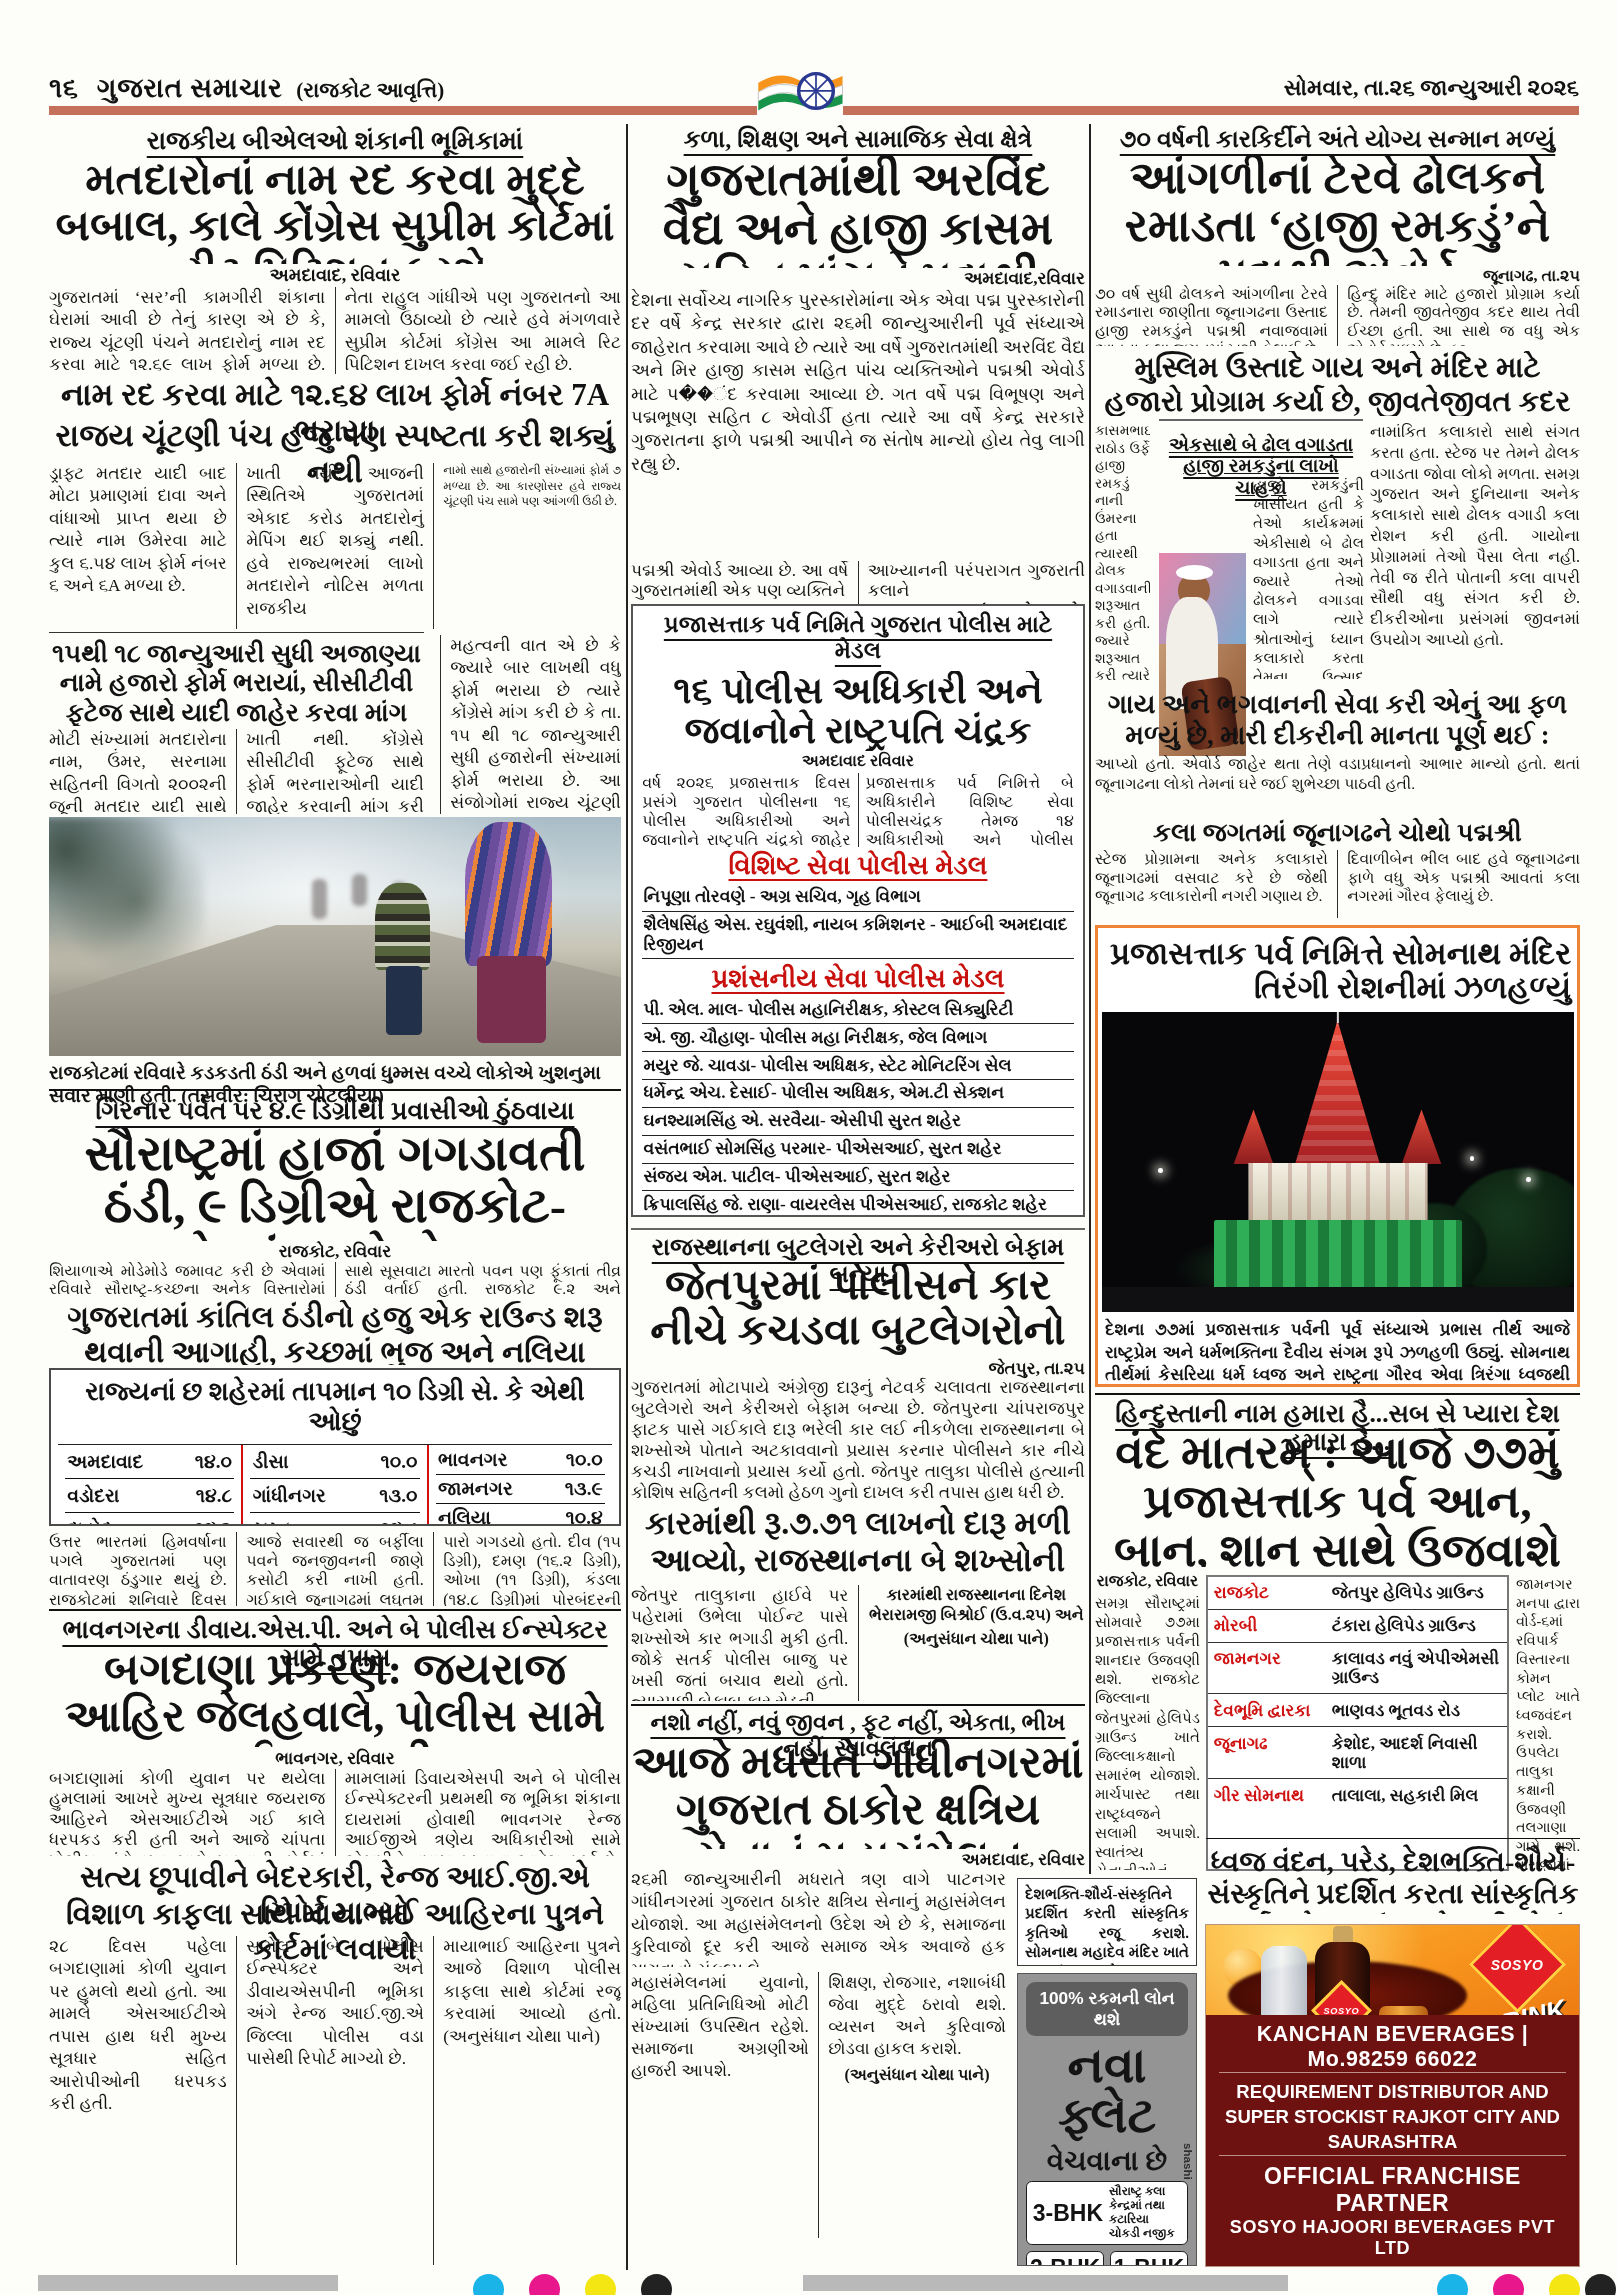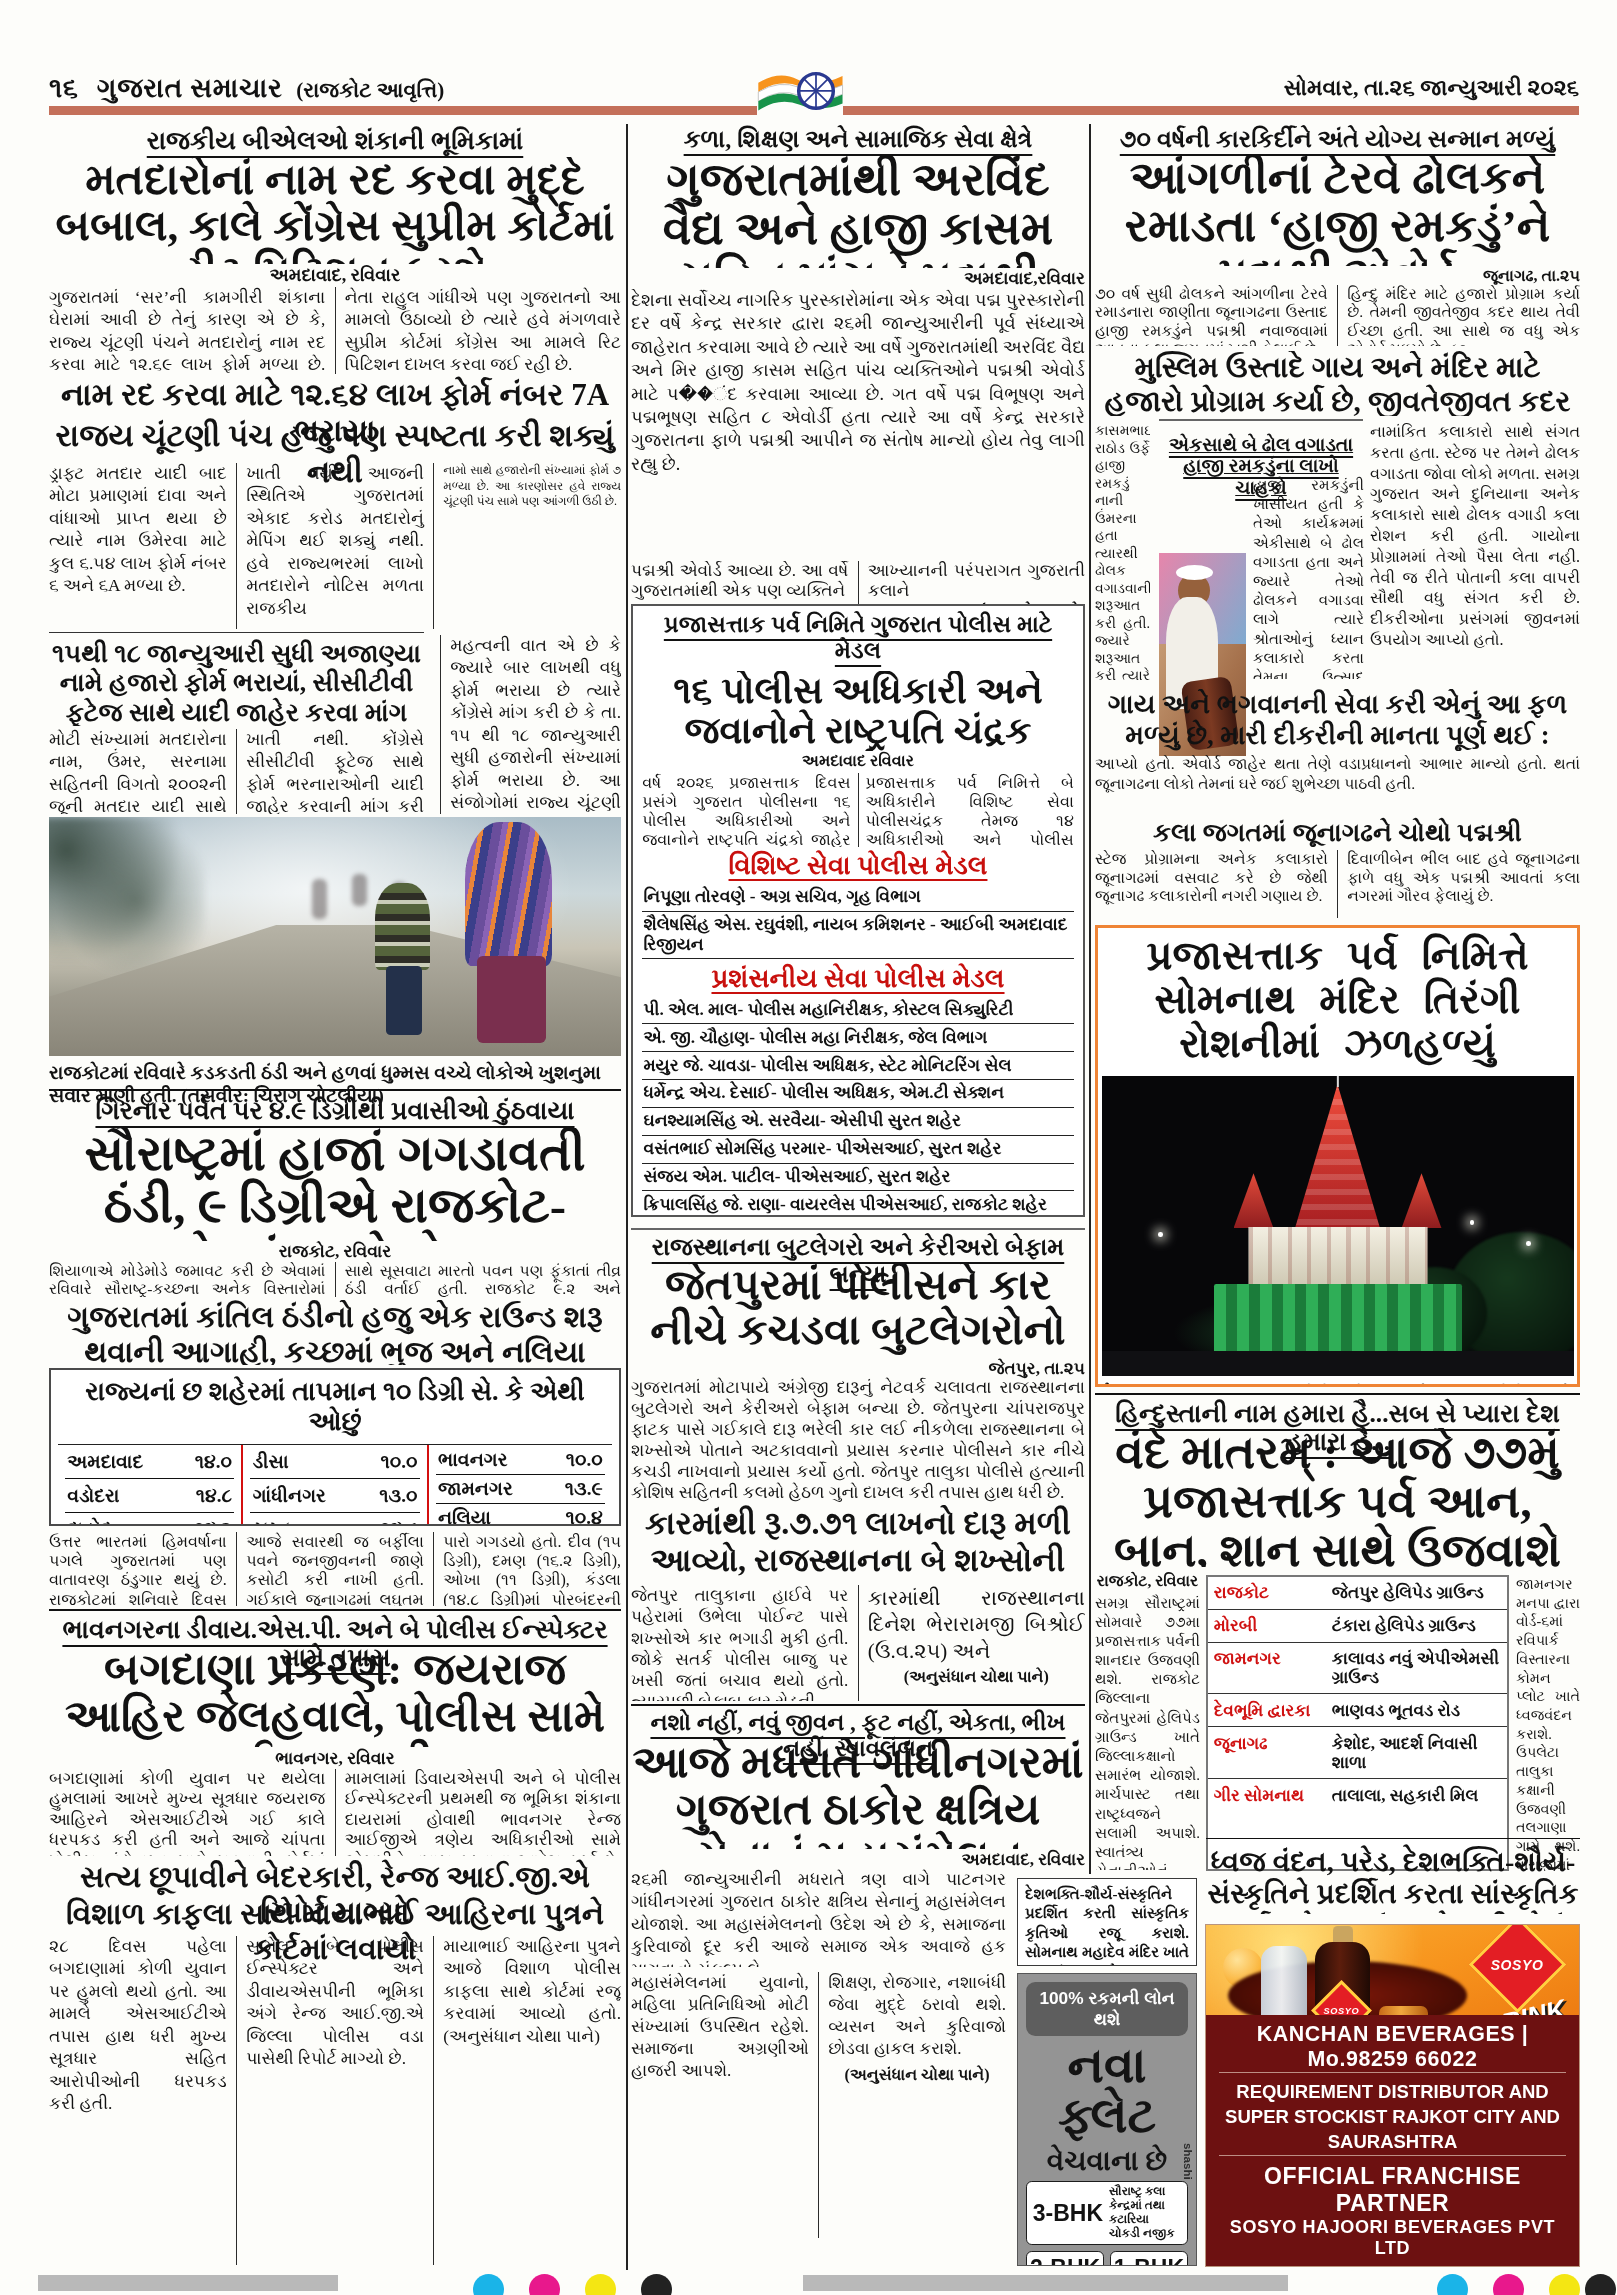--- a/index.html
+++ b/index.html
@@ -72,21 +72,21 @@
   
   .dh { background:linear-gradient(120deg,#d8b28a,#a5714c 70%,#8a5a3c); overflow:hidden; position:relative; }
   .dh-drape { position:absolute; top:0; left:0; width:100%; height:45%; background:linear-gradient(120deg,rgba(233,126,177,.85),rgba(120,180,230,.85)); }
   .dh-man { position:absolute; left:8%; top:22%; width:60%; height:55%; background:#f2efe8; border-radius:40% 40% 10% 10%; }
   .dh-head { position:absolute; left:22%; top:10%; width:32px; height:35px; background:#96613c; border-radius:50%; }
   .dh-cap { position:absolute; left:20%; top:6%; width:37px; height:15px; background:#fff; border-radius:50%; }
   .dh-dholak { position:absolute; left:30%; bottom:4%; width:58%; height:34%; background:linear-gradient(90deg,#4a1f14,#7c3a22 50%,#3c1810); border-radius:10.4px; transform:rotate(-8deg); }
 
   
   .som-wrap { border:3.5px solid #ef8435; background:#fff; padding:3.5px; overflow:hidden; }
-  .som-head { font-size:40px; font-weight:bold; text-align:center; line-height:1.1; padding:5.8px 2.3px 7px;font-family:Liberation Mono, monospace; }
+  .som-head { font-size:31px; font-weight:bold; text-align:right; line-height:1.1; padding:5.8px 2.3px 7px; }
   .som { position:relative; background:#070709; overflow:hidden; }
   .som-glow { position:absolute; bottom:0; left:15%; width:70%; height:87px; background:radial-gradient(ellipse at center,rgba(60,190,90,.5),transparent 70%); }
   .som-base { position:absolute; bottom:23px; left:50%; transform:translateX(-50%); width:248px; height:69px; background:repeating-linear-gradient(90deg,#2fae57 0 11.6px,#1b7c3a 11.6px 23px); border-radius:2.3px; }
   .som-mid { position:absolute; bottom:91px; left:50%; transform:translateX(-50%); width:179px; height:58px; background:linear-gradient(#f3efe2,#cfc9b4); }
   .som-mid:after { content:""; position:absolute; inset:0; background:repeating-linear-gradient(90deg,rgba(140,70,60,.28) 0 4px,transparent 4px 19.6px); }
   .som-shikhara { position:absolute; bottom:148px; left:50%; transform:translateX(-50%); width:133px; height:144px; background:linear-gradient(#ef4d3c,#a81f22); clip-path:polygon(50% 0,82% 100%,18% 100%); }
   .som-shikhara:after { content:""; position:absolute; inset:0; background:repeating-linear-gradient(180deg,rgba(255,255,255,.16) 0 5.8px,transparent 5.8px 15px); clip-path:polygon(50% 0,82% 100%,18% 100%); }
   .som-turret { position:absolute; bottom:148px; width:40px; height:55px; background:linear-gradient(#e24b3a,#8f1d1f); clip-path:polygon(50% 0,100% 100%,0 100%); }
   .som-flagpole { position:absolute; width:2.3px; height:26.6px; background:#ddd; left:50%; transform:translateX(-50%); bottom:289px; }
   .som-tree { position:absolute; bottom:11.6px; border-radius:50%; background:radial-gradient(circle at 40% 35%,#16381d,#08160c 75%); filter:blur(1.2px); }
@@ -333,21 +333,21 @@
 
   <div class="abs kick" style="left:631px; top:1234px; width:454px; font-size:24px;">રાજસ્થાનના બુટલેગરો અને કેરીઅરો બેફામ બન્યા</div>
   <div class="abs hl" style="left:631px; top:1263px; width:454px; height:97px; font-size:42px; overflow:hidden;">જેતપુરમાં પોલીસને કાર નીચે કચડવા બુટલેગરોનો પ્રયાસ</div>
   <div class="abs dl" style="left:631px; top:1359px; width:454px; text-align:right; font-size:17px;">જેતપુર, તા.૨૫</div>
   <div class="abs bd" style="left:631px; top:1377px; width:454px; height:125px; font-size:17.3px; line-height:1.22;">ગુજરાતમાં મોટાપાયે અંગ્રેજી દારૂનું નેટવર્ક ચલાવતા રાજસ્થાનના બુટલેગરો અને કેરીઅરો બેફામ બન્યા છે. જેતપુરના ચાંપરાજપુર ફાટક પાસે ગઈકાલે દારૂ ભરેલી કાર લઈ નીકળેલા રાજસ્થાનના બે શખ્સોએ પોતાને અટકાવવાનો પ્રયાસ કરનાર પોલીસને કાર નીચે કચડી નાખવાનો પ્રયાસ કર્યો હતો. જેતપુર તાલુકા પોલીસે હત્યાની કોશિષ સહિતની કલમો હેઠળ ગુનો દાખલ કરી તપાસ હાથ ધરી છે.</div>
   <div class="abs sub" style="left:631px; top:1505px; width:454px; height:76px; font-size:32px; overflow:hidden;">કારમાંથી રૂ.૭.૭૧ લાખનો દારૂ મળી આવ્યો, રાજસ્થાનના બે શખ્સોની ધરપકડ</div>
   <div class="abs" style="left:631px; top:1585px; width:454px; height:116px;">
     <div class="cols">
       <div class="bd" style="font-size:17px; line-height:1.25;">જેતપુર તાલુકાના હાઈવે પર પહેરામાં ઉભેલા પોઈન્ટ પાસે શખ્સોએ કાર ભગાડી મુકી હતી. જોકે સતર્ક પોલીસ બાજુ પર ખસી જતાં બચાવ થયો હતો. ત્યારપછી બેકાબુ કાર રોડની</div>
       <div>
-        <div class="bd" style="font-size:21px; line-height:1.25; ">કારમાંથી રાજસ્થાનના દિનેશ ભેરારામજી બિશ્રોઈ (ઉ.વ.૨૫) અને</div>
+        <div class="bd" style="font-size:16px; line-height:1.25; text-align:center;font-weight:bold;">કારમાંથી રાજસ્થાનના દિનેશ ભેરારામજી બિશ્રોઈ (ઉ.વ.૨૫) અને</div>
         <div class="cont" style="font-size:16px; text-align:center; margin-top:4.6px;">(અનુસંધાન ચોથા પાને)</div>
       </div>
     </div>
   </div>
   <div class="abs rule" style="left:631px; top:1704px; width:454px;"></div>
 
   <div class="abs kick" style="left:631px; top:1710px; width:454px; font-size:23px;">નશો નહીં, નવું જીવન , ફૂટ નહીં, એકતા, ભીખ નહીં, સ્વાવલંબન</div>
   <div class="abs hl" style="left:631px; top:1739px; width:454px; height:110px; font-size:44px; overflow:hidden;">આજે મધરાતે ગાંધીનગરમાં ગુજરાત ઠાકોર ક્ષત્રિય સેનાનું મહાસંમેલન</div>
   <div class="abs dl" style="left:631px; top:1850px; width:454px; text-align:right; font-size:17px;">અમદાવાદ, રવિવાર</div>
   <div class="abs bd" style="left:631px; top:1869px; width:375px; height:98px; font-size:17.3px;">૨૬મી જાન્યુઆરીની મધરાતે ત્રણ વાગે પાટનગર ગાંધીનગરમાં ગુજરાત ઠાકોર ક્ષત્રિય સેનાનું મહાસંમેલન યોજાશે. આ મહાસંમેલનનો ઉદેશ એ છે કે, સમાજના કુરિવાજો દૂર કરી આજે સમાજ એક અવાજે હક માગવાનો સંકલ્પ લે.</div>

